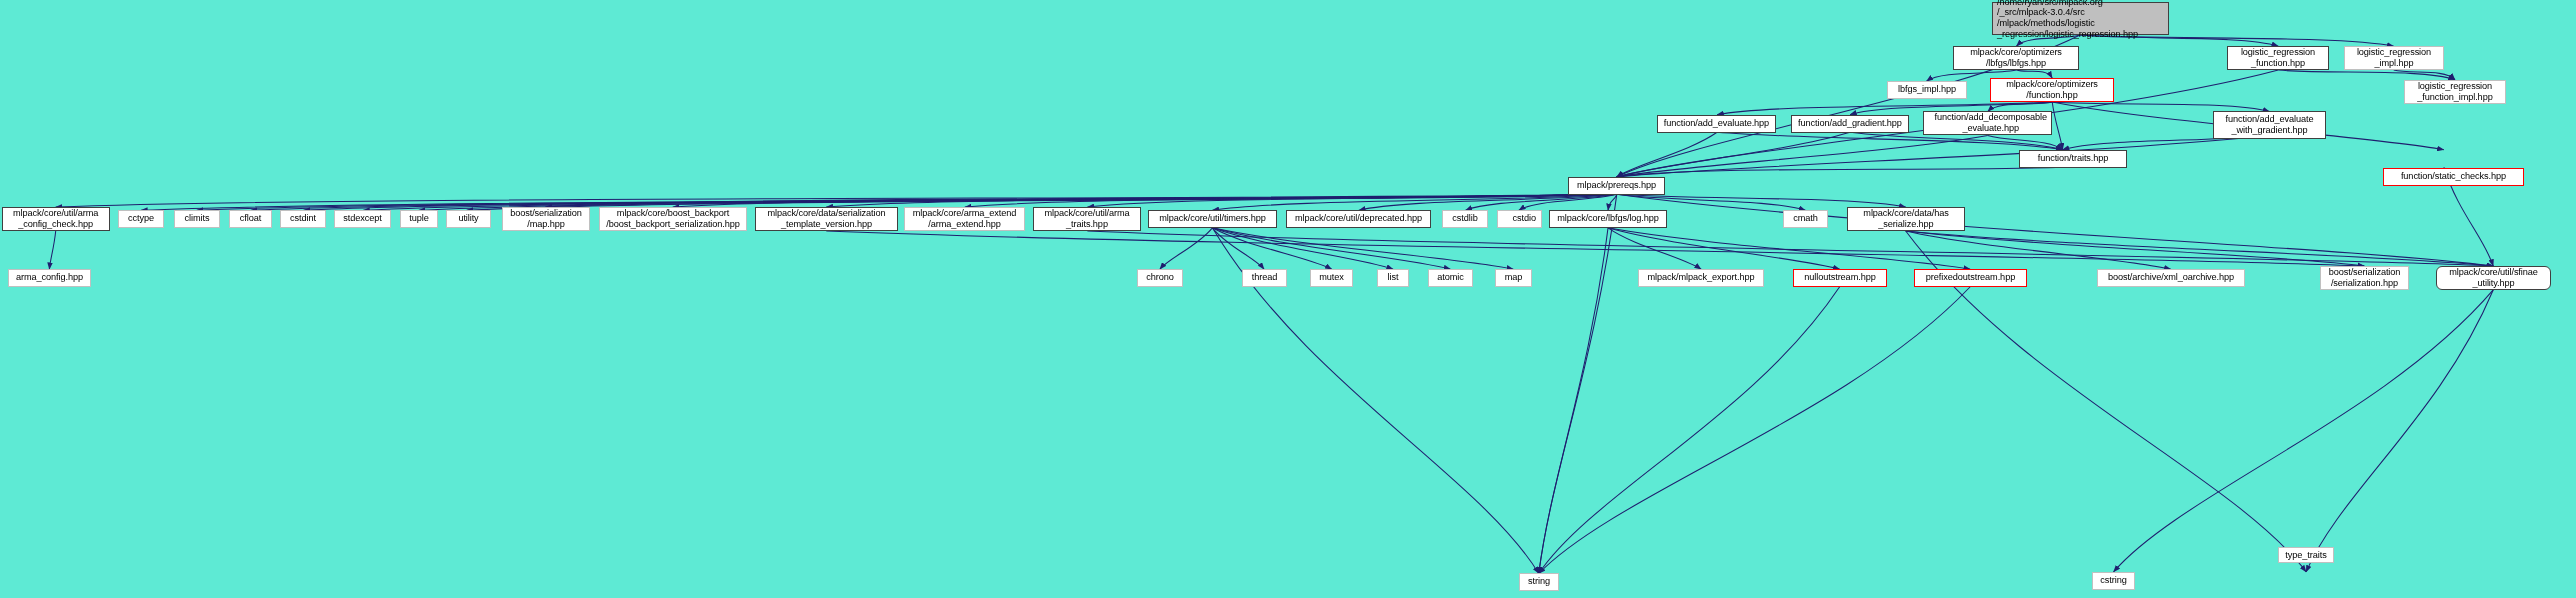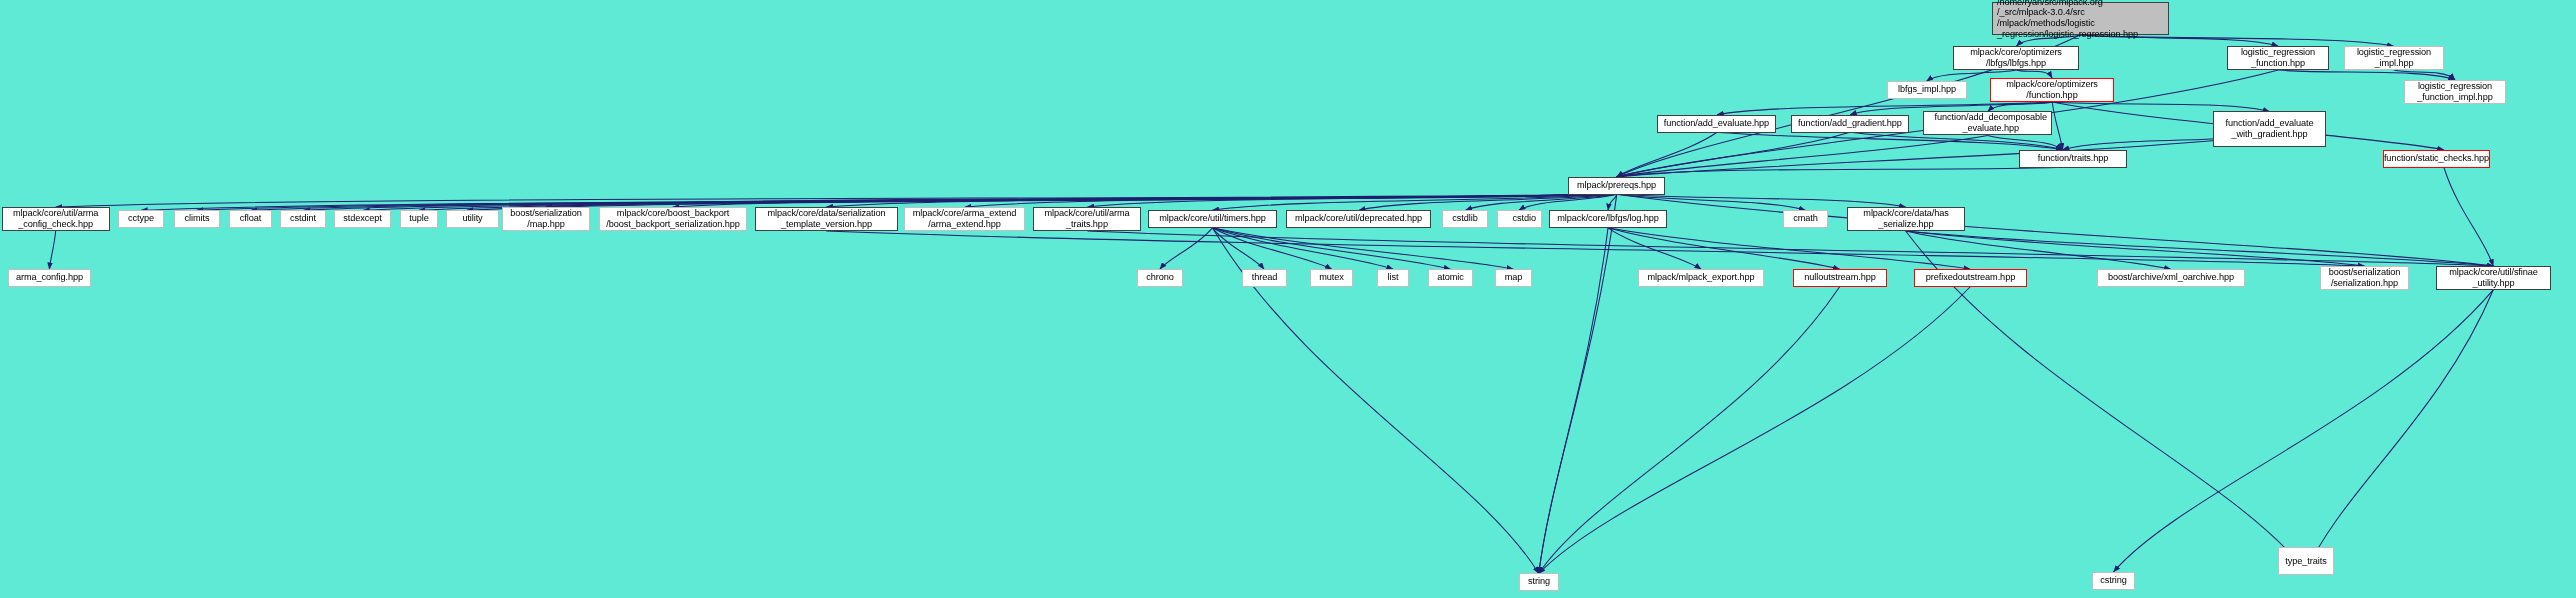--- a/index.html
+++ b/index.html
@@ -148,34 +148,34 @@
 _impl.hpp</span></div>
     <div class="node" style="left: 1887px; top: 81px; width: 80px; height: 17.5px;"><span>lbfgs_impl.hpp</span></div>
     <div class="node red" style="left: 1990px; top: 78px; width: 124px; height: 24px;"><span>mlpack/core/optimizers
 /function.hpp</span></div>
     <div class="node" style="left: 2404px; top: 80px; width: 102px; height: 24px;"><span>logistic_regression
 _function_impl.hpp</span></div>
     <div class="node strong" style="left: 1657px; top: 115px; width: 119px; height: 17.5px;"><span>function/add_evaluate.hpp</span></div>
     <div class="node strong" style="left: 1791px; top: 115px; width: 118px; height: 17.5px;"><span>function/add_gradient.hpp</span></div>
     <div class="node strong" style="left: 1923px; top: 111px; width: 129px; height: 24px; padding-left: 9px;"><span>function/add_decomposable
 _evaluate.hpp</span></div>
-    <div class="node strong" style="left: 2213px; top: 111px; width: 113px; height: 36px;"><span>function/add_evaluate
+    <div class="node strong" style="left: 2213px; top: 111px; width: 113px; height: 28px;"><span>function/add_evaluate
 _with_gradient.hpp</span></div>
     <div class="node strong" style="left: 2019px; top: 150px; width: 108px; height: 17.5px;"><span>function/traits.hpp</span></div>
-    <div class="node red" style="left: 2383px; top: 150px; width: 107px; height: 17.5px;"><span>function/static_checks.hpp</span></div>
+    <div class="node red" style="left: 2383px; top: 168px; width: 141px; height: 17.5px;"><span>function/static_checks.hpp</span></div>
     <div class="node strong" style="left: 1568px; top: 177px; width: 97px; height: 17.5px;"><span>mlpack/prereqs.hpp</span></div>
     <div class="node strong" style="left: 1.6px; top: 207px; width: 108px; height: 24px;"><span>mlpack/core/util/arma
 _config_check.hpp</span></div>
     <div class="node" style="left: 118px; top: 210px; width: 46px; height: 17.5px;"><span>cctype</span></div>
     <div class="node" style="left: 174px; top: 210px; width: 46px; height: 17.5px;"><span>climits</span></div>
     <div class="node" style="left: 229px; top: 210px; width: 43px; height: 17.5px;"><span>cfloat</span></div>
     <div class="node" style="left: 280px; top: 210px; width: 46px; height: 17.5px;"><span>cstdint</span></div>
     <div class="node" style="left: 334px; top: 210px; width: 57px; height: 17.5px;"><span>stdexcept</span></div>
     <div class="node" style="left: 400px; top: 210px; width: 38px; height: 17.5px;"><span>tuple</span></div>
-    <div class="node" style="left: 446px; top: 210px; width: 53px; height: 17.5px;"><span>utility</span></div>
+    <div class="node" style="left: 446px; top: 210px; width: 45px; height: 17.5px;"><span>utility</span></div>
     <div class="node" style="left: 502px; top: 207px; width: 88px; height: 24px;"><span>boost/serialization
 /map.hpp</span></div>
     <div class="node" style="left: 599px; top: 207px; width: 148px; height: 24px;"><span>mlpack/core/boost_backport
 /boost_backport_serialization.hpp</span></div>
     <div class="node strong" style="left: 755px; top: 207px; width: 143px; height: 24px;"><span>mlpack/core/data/serialization
 _template_version.hpp</span></div>
     <div class="node" style="left: 904px; top: 207px; width: 121px; height: 24px;"><span>mlpack/core/arma_extend
 /arma_extend.hpp</span></div>
     <div class="node strong" style="left: 1033px; top: 207px; width: 108px; height: 24px;"><span>mlpack/core/util/arma
 _traits.hpp</span></div>
@@ -192,20 +192,20 @@
     <div class="node" style="left: 1310px; top: 269px; width: 43px; height: 17.5px;"><span>mutex</span></div>
     <div class="node" style="left: 1377px; top: 269px; width: 32px; height: 17.5px;"><span>list</span></div>
     <div class="node" style="left: 1428px; top: 269px; width: 45px; height: 17.5px;"><span>atomic</span></div>
     <div class="node" style="left: 1495px; top: 269px; width: 37px; height: 17.5px;"><span>map</span></div>
     <div class="node" style="left: 1638px; top: 269px; width: 126px; height: 17.5px;"><span>mlpack/mlpack_export.hpp</span></div>
     <div class="node red" style="left: 1793px; top: 269px; width: 94px; height: 17.5px;"><span>nulloutstream.hpp</span></div>
     <div class="node red" style="left: 1914px; top: 269px; width: 113px; height: 17.5px;"><span>prefixedoutstream.hpp</span></div>
     <div class="node" style="left: 2097px; top: 269px; width: 148px; height: 17.5px;"><span>boost/archive/xml_oarchive.hpp</span></div>
     <div class="node" style="left: 2320px; top: 266px; width: 89px; height: 24px;"><span>boost/serialization
 /serialization.hpp</span></div>
-    <div class="node strong" style="left: 2436px; top: 266px; width: 115px; height: 24px;"><span>mlpack/core/util/sfinae
+    <div class="node strong" style="left: 2436px; top: 266px; width: 115px; height: 24px; border-radius: 6px;"><span>mlpack/core/util/sfinae
 _utility.hpp</span></div>
     <div class="node" style="left: 1519px; top: 573px; width: 40px; height: 17.5px;"><span>string</span></div>
     <div class="node" style="left: 2092px; top: 572px; width: 43px; height: 17.5px;"><span>cstring</span></div>
-    <div class="node" style="left: 2278px; top: 547px; width: 56px; height: 28px;"><span>type_traits</span></div>
+    <div class="node" style="left: 2278px; top: 547px; width: 56px; height: 16px;"><span>type_traits</span></div>
     <div class="node" style="left: 8px; top: 269px; width: 83px; height: 17.5px;"><span>arma_config.hpp</span></div>
   </div>
 
 
 </body></html>

